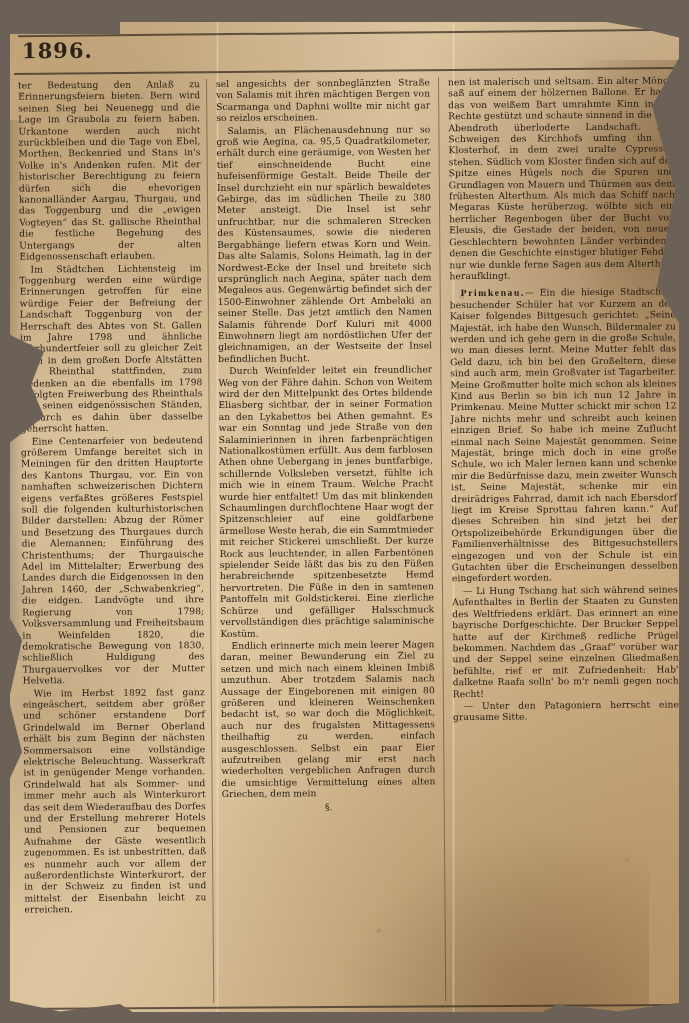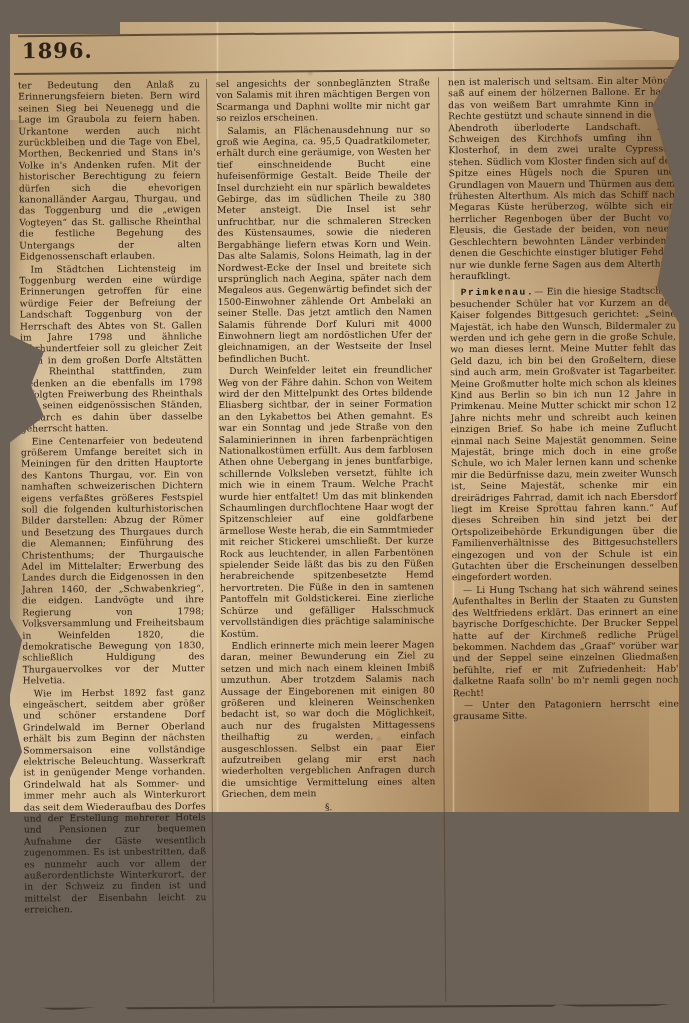--- a/index.html
+++ b/index.html
@@ -12,21 +12,21 @@
     height: 1023px;
     overflow: hidden;
     font-family: "DejaVu Serif", serif;
   }
 
   
   #paper {
     position: absolute;
     left: 0; top: 0;
     width: 689px;
-    height: 812px;
+    height: 1023px;
     background:
       radial-gradient(ellipse 60% 45% at 18% 12%, rgba(160,128,86,0.42), rgba(160,128,86,0) 70%),
       radial-gradient(ellipse 55% 40% at 92% 22%, rgba(120,86,52,0.50), rgba(120,86,52,0) 70%),
       radial-gradient(ellipse 70% 50% at 75% 95%, rgba(150,116,74,0.40), rgba(150,116,74,0) 72%),
       radial-gradient(ellipse 40% 30% at 5% 70%, rgba(150,120,80,0.35), rgba(150,120,80,0) 70%),
       linear-gradient(118deg, #c9ab7e 0%, #d8c09a 22%, #dcc59f 48%, #cfb188 72%, #bb9a6e 100%);
   }
 
   
   .tear {
@@ -120,21 +120,21 @@
     color: #241b12;
     margin: 0 0 1px 0;
     word-spacing: -0.2px;
     letter-spacing: .1px;
     hyphens: auto;
   }
   .para.indent { text-indent: 11px; }
   .para.dash::before { content: "— "; }
 
   .headline {
-    font-family: Liberation Mono, monospace;
+    font-family: Liberation Serif, serif;
     font-size: 9.6px;
     font-weight: bold;
     letter-spacing: 1.6px;
     color: #20180f;
   }
   .sep {
     height: 4px;
   }
   .endmark {
     text-align: center;

